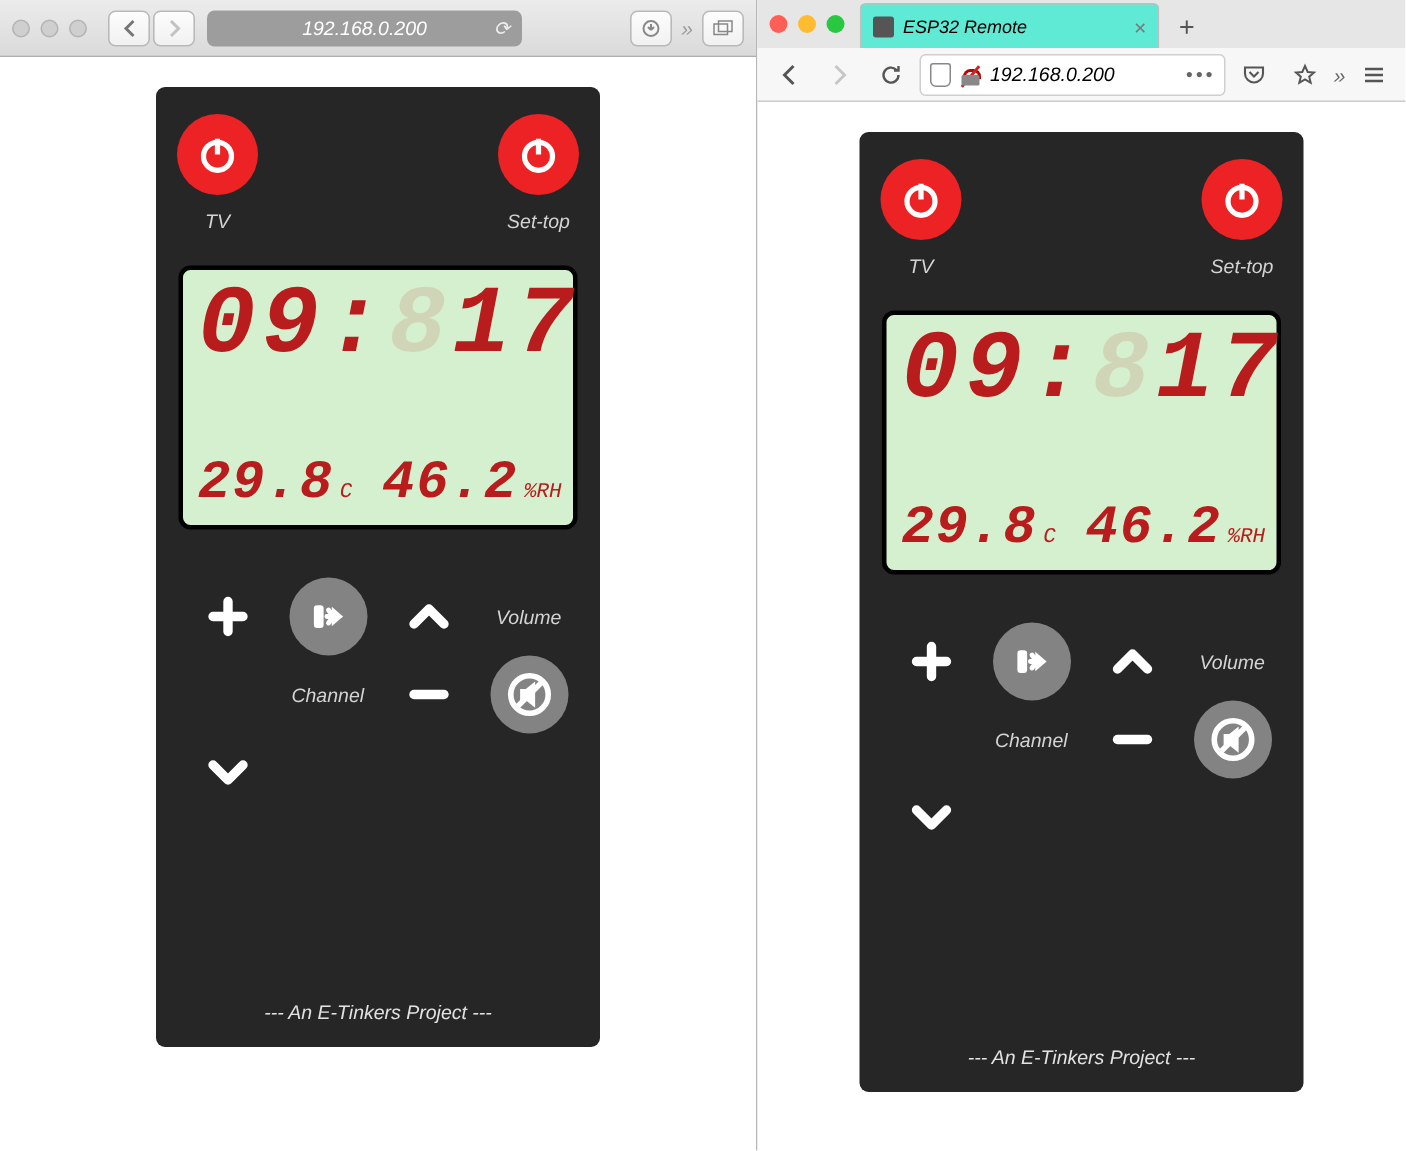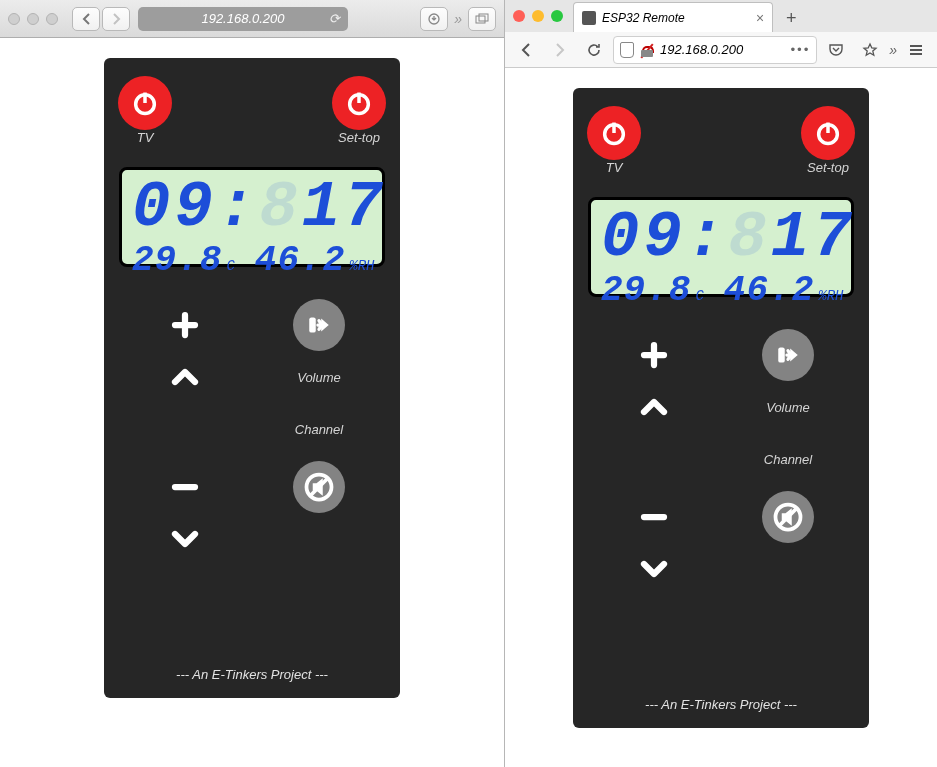--- a/index.html
+++ b/index.html
@@ -33,21 +33,21 @@
         justify-content:center;position:relative;color:#fff;font-size:13px;}
   .addr .reload{position:absolute;right:8px;color:#eee;}
   .right-tools{display:flex;gap:6px;margin-left:auto;align-items:center;}
   .arrows{color:#9a9a9a;font-size:14px;}
 
   
   .ff-tabs{height:32px;background:#e6e6e6;display:flex;align-items:flex-end;padding:0 4px;gap:4px;}
   .mac-traffic{display:flex;gap:7px;align-self:center;margin:0 6px 0 4px;}
   .mac-dot{width:12px;height:12px;border-radius:50%;}
   .mac-dot.r{background:#ff5f57;} .mac-dot.y{background:#febc2e;} .mac-dot.g{background:#28c840;}
-  .tab{height:30px;background:#ffffff;border:1px solid #bfbfbf;border-bottom:none;border-radius:4px 4px 0 0;
+  .tab{height:30px;background:#5eead4;border:1px solid #bfbfbf;border-bottom:none;border-radius:4px 4px 0 0;
        display:flex;align-items:center;padding:0 8px;gap:6px;min-width:200px;max-width:210px;font-size:12px;}
   .tab .fav{width:14px;height:14px;background:#555;border-radius:2px;}
   .tab .title{flex:1;white-space:nowrap;overflow:hidden;text-overflow:ellipsis;}
   .tab .x{color:#777;font-size:14px;}
   .newtab{width:28px;height:28px;display:flex;align-items:center;justify-content:center;color:#555;font-size:18px;}
   .ff-bar{height:36px;background:#f7f7f7;border-bottom:1px solid #cbcbcb;display:flex;align-items:center;
           padding:0 6px;gap:4px;}
   .ff-btn{width:30px;height:28px;display:flex;align-items:center;justify-content:center;color:#555;
           font-size:15px;border-radius:4px;}
   .ff-btn.dis{color:#b8b8b8;}
@@ -57,32 +57,32 @@
   .strike-lock{position:relative;width:14px;height:14px;}
   .strike-lock::before{content:"";position:absolute;top:3px;left:2px;width:8px;height:5px;border:2px solid #b00;border-bottom:none;border-radius:5px 5px 0 0;}
   .strike-lock::after{content:"";position:absolute;bottom:0;left:1px;width:12px;height:7px;background:#888;border-radius:1px;}
   .strike-lock .slash{position:absolute;top:-1px;left:6px;width:2px;height:18px;background:#d02020;transform:rotate(40deg);}
 
   
   .stage{display:flex;justify-content:center;padding-top:20px;}
   .card{width:296px;height:640px;background:var(--app);border-radius:6px;
         display:flex;flex-direction:column;align-items:center;padding:18px 14px 16px;color:#fff;}
   .row{width:100%;display:flex;justify-content:space-between;align-items:center;}
-  .col{display:flex;flex-direction:column;align-items:center;}
+  .col{display:flex;flex-direction:column;align-items:center;gap:10px;}
   .pwr{width:54px;height:54px;border-radius:50%;background:var(--red);display:flex;align-items:center;justify-content:center;}
   .lbl{font-size:13px;color:#d4d4d4;}
-  .lcd{margin-top:22px;width:266px;height:100px;background:var(--lcd);border-radius:8px;border:3px solid #000;
-       padding:6px 10px 8px;display:flex;flex-direction:column;justify-content:space-between;color:#1d4ed8;}
+  .lcd{margin-top:22px;width:266px;height:176px;background:var(--lcd);border-radius:8px;border:3px solid #000;
+       padding:6px 10px 8px;display:flex;flex-direction:column;justify-content:space-between;color:#b91c1c;}
   .clock{font-family:"DS-Digital","Segment7","Courier New",monospace;font-size:64px;font-weight:700;
          letter-spacing:4px;line-height:1;display:flex;align-items:flex-start;}
   .clock .ghost{opacity:.12;}
   .sensors{display:flex;gap:20px;align-items:baseline;font-family:"DS-Digital","Courier New",monospace;}
   .sensors .val{font-size:36px;font-weight:700;letter-spacing:1px;}
   .sensors .unit{font-size:14px;margin-left:4px;}
-  .pad{margin-top:26px;width:100%;display:grid;grid-template-columns:repeat(2,1fr);
+  .pad{margin-top:26px;width:100%;display:grid;grid-template-columns:repeat(4,1fr);
        grid-template-rows:64px 40px 64px;align-items:center;justify-items:center;}
   .ico{width:52px;height:52px;display:flex;align-items:center;justify-content:center;color:#fff;}
   .circ{width:52px;height:52px;border-radius:50%;background:var(--gray-btn);display:flex;align-items:center;justify-content:center;}
   .footer{margin-top:auto;font-size:13px;color:#e2e2e2;text-align:center;}
 
   
   svg{display:block;}
 </style>
 </head>
 <body>

